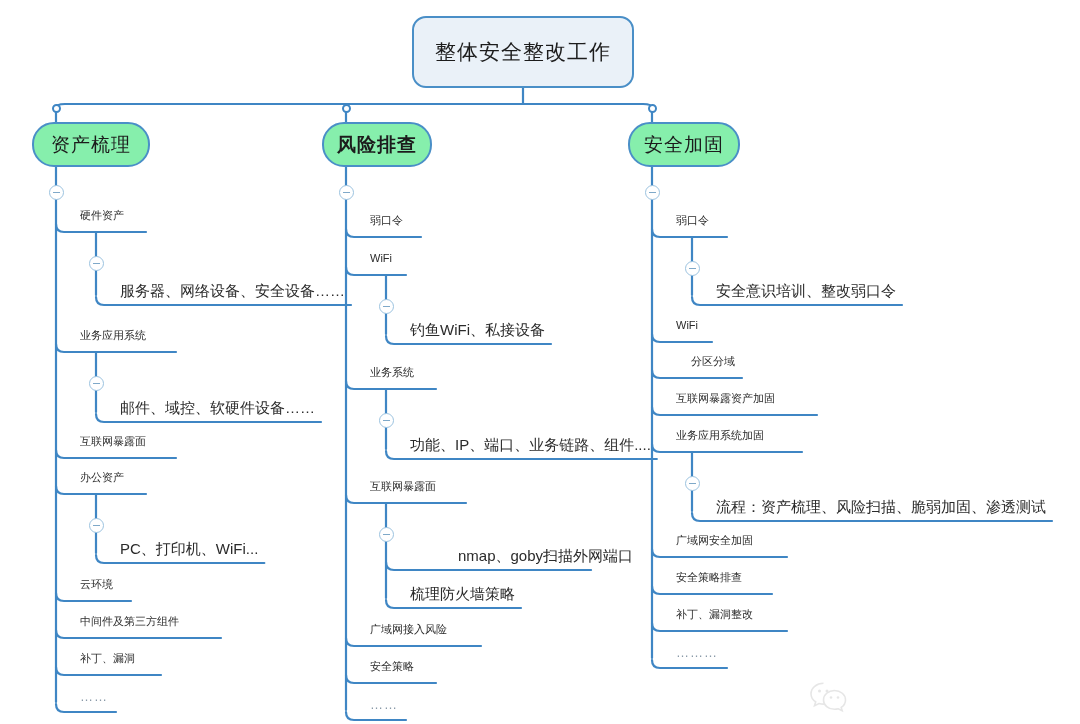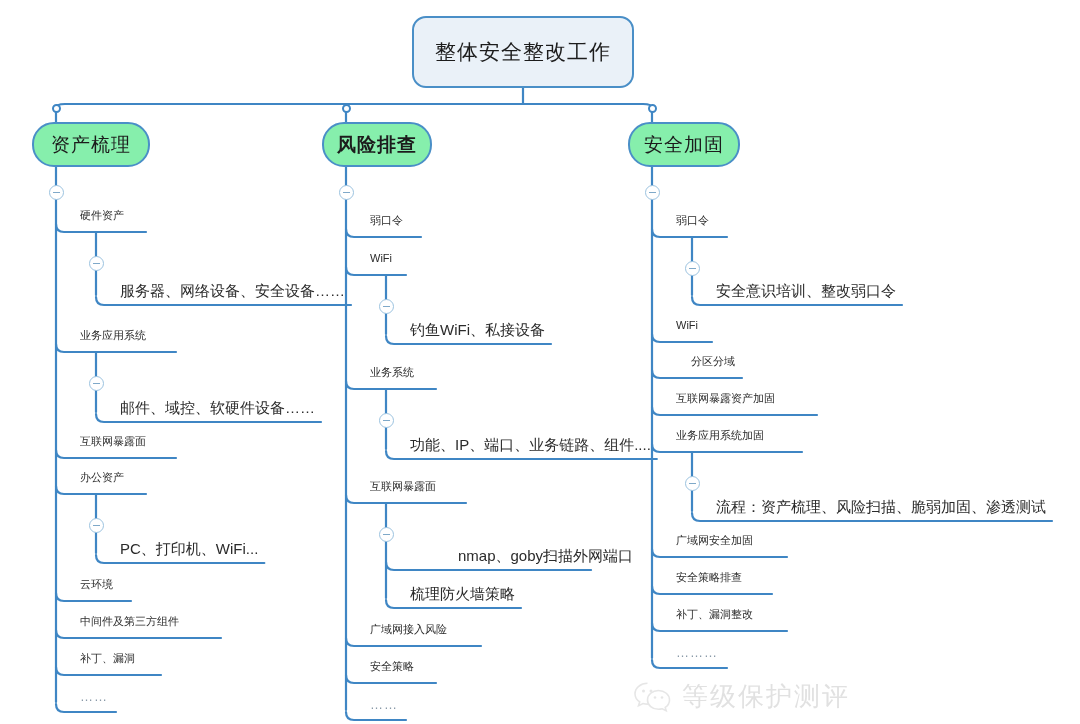--- a/index.html
+++ b/index.html
@@ -248,16 +248,15 @@
         <g fill="none" stroke="#d2d2d2" stroke-width="1.6">
           <path d="M15.5 3.2C8.6 3.2 3 7.9 3 13.7c0 3.3 1.8 6.2 4.7 8.1l-1.2 4 4.5-2.3c1.4.4 2.9.6 4.5.6 .5 0 1 0 1.5-.1"></path>
           <path d="M26.5 10.5c-6.1 0-11 4.2-11 9.4 0 5.2 4.9 9.4 11 9.4 1.3 0 2.6-.2 3.8-.5l3.9 2-1-3.4c2.5-1.7 4.3-4.4 4.3-7.5 0-5.2-4.9-9.4-11-9.4z"></path>
         </g>
         <circle cx="11.5" cy="11" r="1.5" fill="#d2d2d2"></circle>
         <circle cx="19" cy="11" r="1.5" fill="#d2d2d2"></circle>
         <circle cx="23" cy="17.5" r="1.3" fill="#d2d2d2"></circle>
         <circle cx="30" cy="17.5" r="1.3" fill="#d2d2d2"></circle>
       </svg>
     </span>
-    <span class="wm-text">等级保护测评</span>
   </div>
 
 </div>
 
 </body></html>

